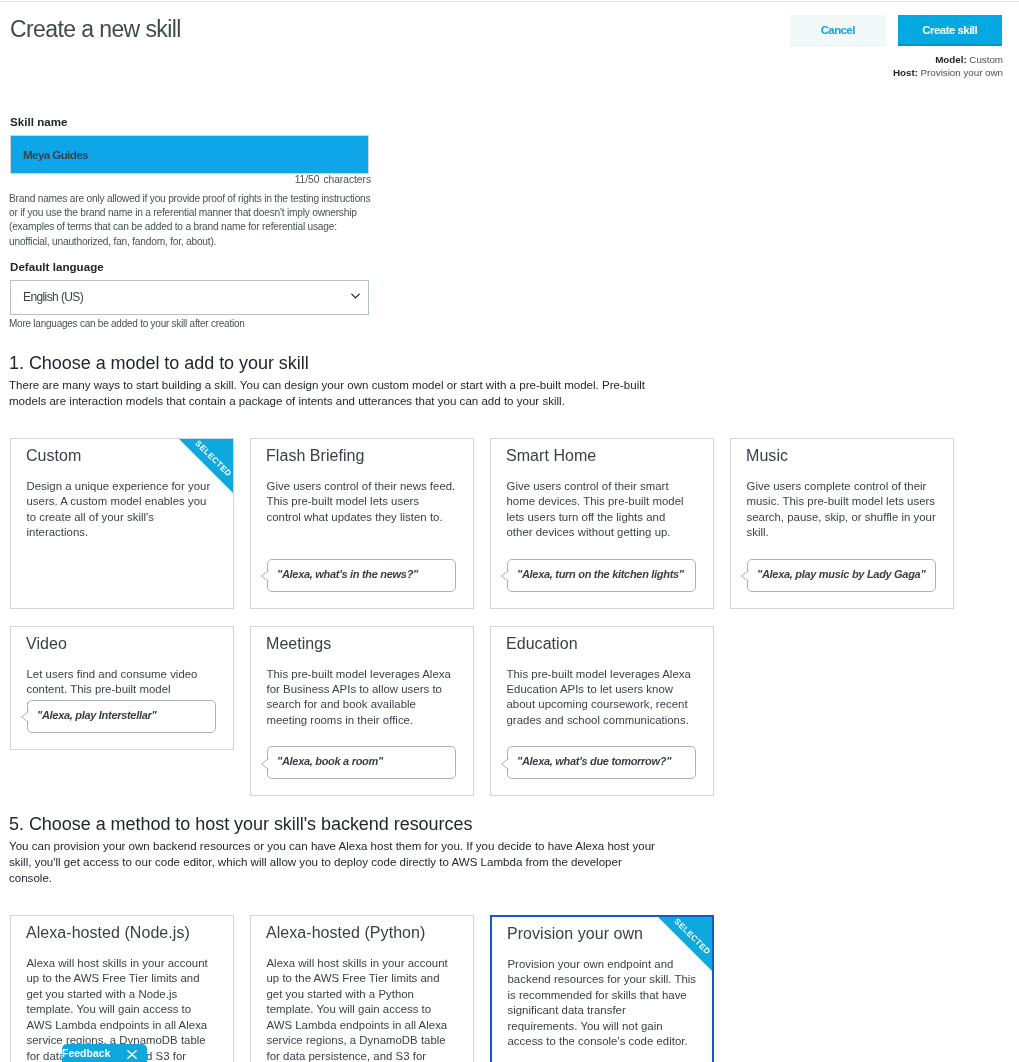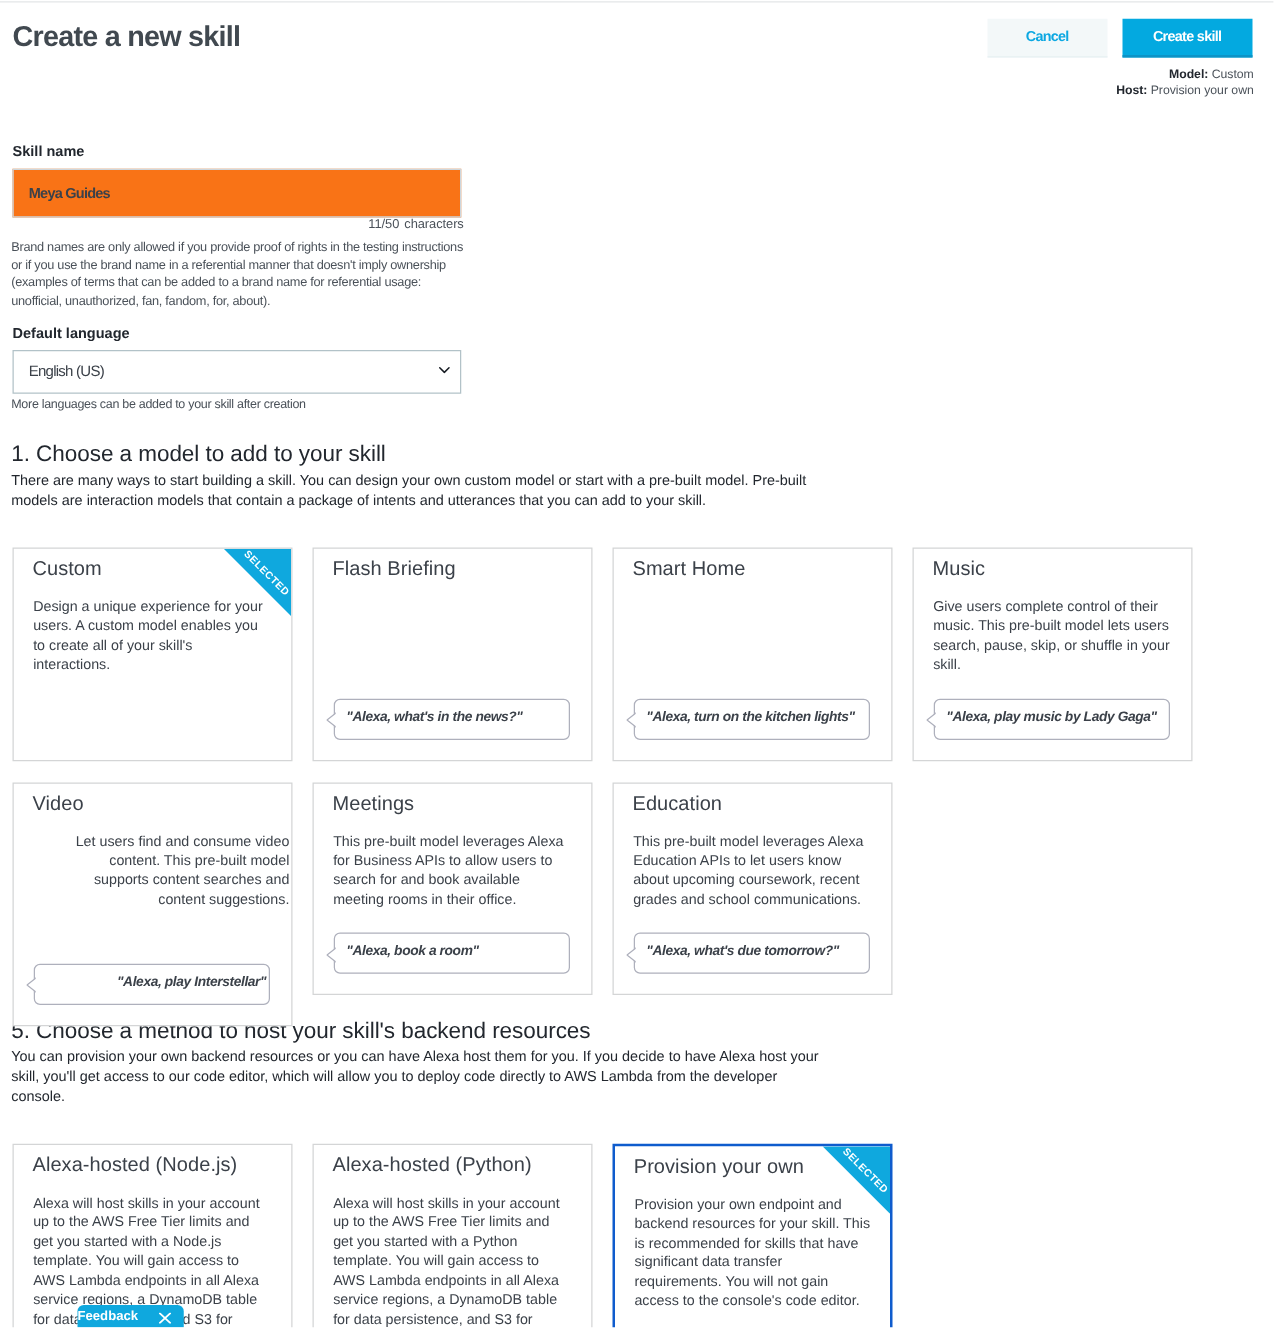--- a/index.html
+++ b/index.html
@@ -7,36 +7,36 @@
   body{
     width:1019px;height:1062px;overflow:hidden;background:#fff;
     font-family:"Liberation Sans",sans-serif;
     color:#16191f;
     -webkit-font-smoothing:antialiased;
   }
   .page{position:relative;width:1019px;height:1062px;background:#fff;overflow:hidden;}
   .topline{position:absolute;left:0;top:1px;width:1019px;height:1px;background:#e4e6e8;}
 
   
-  .page-title{position:absolute;left:10px;top:16px;font-size:23px;font-weight:700;color:#414950;letter-spacing:-0.6px;line-height:26px;}
+  .page-title{position:absolute;left:10px;top:16px;font-size:23px;font-weight:400;color:#414950;letter-spacing:-0.6px;line-height:26px;}
   .btn-cancel{position:absolute;left:790px;top:15px;width:96px;height:31px;background:#f3f8f9;border:none;border-bottom:1px solid #e6eff1;
      color:#0da8e2;font-size:11.5px;font-weight:700;font-family:inherit;line-height:30px;text-align:center;cursor:pointer;box-sizing:border-box;padding:0;letter-spacing:-0.6px;text-indent:-0.6px;}
   .btn-create{position:absolute;left:898px;top:15px;width:104px;height:31px;background:#03a9e0;border:none;border-bottom:2px solid #0c93c6;
      color:#fff;font-size:11.5px;font-weight:700;font-family:inherit;line-height:31px;text-align:center;cursor:pointer;box-sizing:border-box;padding:0;letter-spacing:-0.55px;text-indent:-0.55px;}
   .meta{position:absolute;right:16px;font-size:9.8px;color:#4a5159;line-height:13px;text-align:right;letter-spacing:-0.02px;}
   .meta b{color:#22272e;font-weight:700;}
   .meta.m1{top:53px;}
   .meta.m2{top:66px;}
 
   
   .field-label{position:absolute;left:10px;font-size:11.6px;font-weight:700;color:#22272e;letter-spacing:0.02px;}
   .lbl-skill{top:115px;}
   .lbl-lang{top:260px;}
   .textbox{position:absolute;left:10px;top:135px;width:359px;height:39px;border:1px solid #ccd6dd;box-sizing:border-box;
-      background:#f97316;font-family:inherit;font-size:11.6px;font-weight:700;color:#3b4149;padding:0 12px;letter-spacing:-0.6px;}
+      background:#0ea5e9;font-family:inherit;font-size:11.6px;font-weight:700;color:#3b4149;padding:0 12px;letter-spacing:-0.6px;}
   .counter{position:absolute;left:10px;top:174px;width:361px;text-align:right;font-size:10.3px;color:#4a5159;letter-spacing:-0.05px;}
   .counter .sep{display:inline-block;width:4px;}
   .helptext{position:absolute;left:9px;top:192px;width:400px;white-space:nowrap;font-size:10.2px;line-height:14.2px;color:#4a5159;letter-spacing:-0.22px;}
   .selectbox{position:absolute;left:10px;top:280px;width:359px;height:35px;border:1px solid #b2c2c8;box-sizing:border-box;background:#fff;
       font-family:inherit;font-size:12px;color:#3b4149;padding:0 12px;line-height:32px;letter-spacing:-0.6px;}
   .chev{position:absolute;right:8px;top:11.5px;width:9px;height:6px;}
   .lang-help{position:absolute;left:9px;top:318px;font-size:10px;color:#4a5159;letter-spacing:-0.24px;}
 
   
   .sec-title{position:absolute;left:9px;font-size:18px;font-weight:400;color:#22272e;letter-spacing:-0.04px;}
@@ -101,50 +101,52 @@
       <div class="card selected" style="left:10px;top:438px;height:170.5px;">
         <div class="card-title">Custom</div>
         <div class="card-body">Design a unique experience for your<br>users. A custom model enables you<br>to create all of your skill's<br>interactions.</div>
         <div class="ribbon">
           <i></i>
           <span>SELECTED</span>
         </div>
       </div>
       <div class="card" style="left:250px;top:438px;height:170.5px;">
         <div class="card-title">Flash Briefing</div>
+        <div class="card-body">Give users control of their news feed.<br>This pre-built model lets users<br>control what updates they listen to.</div>
         <div class="bubble">
           <svg class="tail" viewBox="0 0 9 22">
             <path d="M8.5 4.8 L0.6 11 L8.5 17.2" fill="#fff" stroke="#aeb0bc" stroke-width="1" stroke-linejoin="round"></path>
             <rect x="7.6" y="3.6" width="2" height="14.8" fill="#fff"></rect>
           </svg>
           <div class="txt">"Alexa, what's in the news?"</div>
         </div>
       </div>
       <div class="card" style="left:490px;top:438px;height:170.5px;">
         <div class="card-title">Smart Home</div>
+        <div class="card-body">Give users control of their smart<br>home devices. This pre-built model<br>lets users turn off the lights and<br>other devices without getting up.</div>
         <div class="bubble">
           <svg class="tail" viewBox="0 0 9 22">
             <path d="M8.5 4.8 L0.6 11 L8.5 17.2" fill="#fff" stroke="#aeb0bc" stroke-width="1" stroke-linejoin="round"></path>
             <rect x="7.6" y="3.6" width="2" height="14.8" fill="#fff"></rect>
           </svg>
           <div class="txt">"Alexa, turn on the kitchen lights"</div>
         </div>
       </div>
       <div class="card" style="left:730px;top:438px;height:170.5px;">
         <div class="card-title">Music</div>
         <div class="card-body">Give users complete control of their<br>music. This pre-built model lets users<br>search, pause, skip, or shuffle in your<br>skill.</div>
         <div class="bubble">
           <svg class="tail" viewBox="0 0 9 22">
             <path d="M8.5 4.8 L0.6 11 L8.5 17.2" fill="#fff" stroke="#aeb0bc" stroke-width="1" stroke-linejoin="round"></path>
             <rect x="7.6" y="3.6" width="2" height="14.8" fill="#fff"></rect>
           </svg>
           <div class="txt">"Alexa, play music by Lady Gaga"</div>
         </div>
       </div>
-      <div class="card" style="left:10px;top:625.5px;height:195px;text-align:right;">
+      <div class="card" style="left:10px;top:625.5px;height:124px;">
         <div class="card-title">Video</div>
         <div class="card-body">Let users find and consume video<br>content. This pre-built model<br>supports content searches and<br>content suggestions.</div>
         <div class="bubble">
           <svg class="tail" viewBox="0 0 9 22">
             <path d="M8.5 4.8 L0.6 11 L8.5 17.2" fill="#fff" stroke="#aeb0bc" stroke-width="1" stroke-linejoin="round"></path>
             <rect x="7.6" y="3.6" width="2" height="14.8" fill="#fff"></rect>
           </svg>
           <div class="txt">"Alexa, play Interstellar"</div>
         </div>
       </div>

